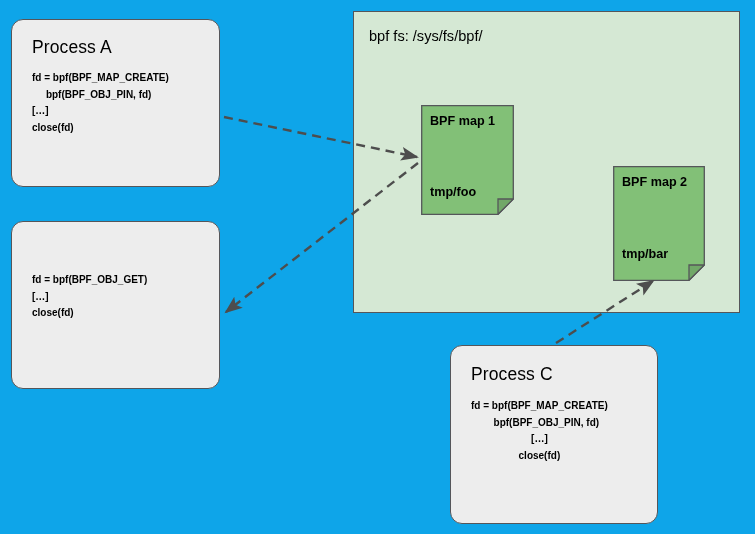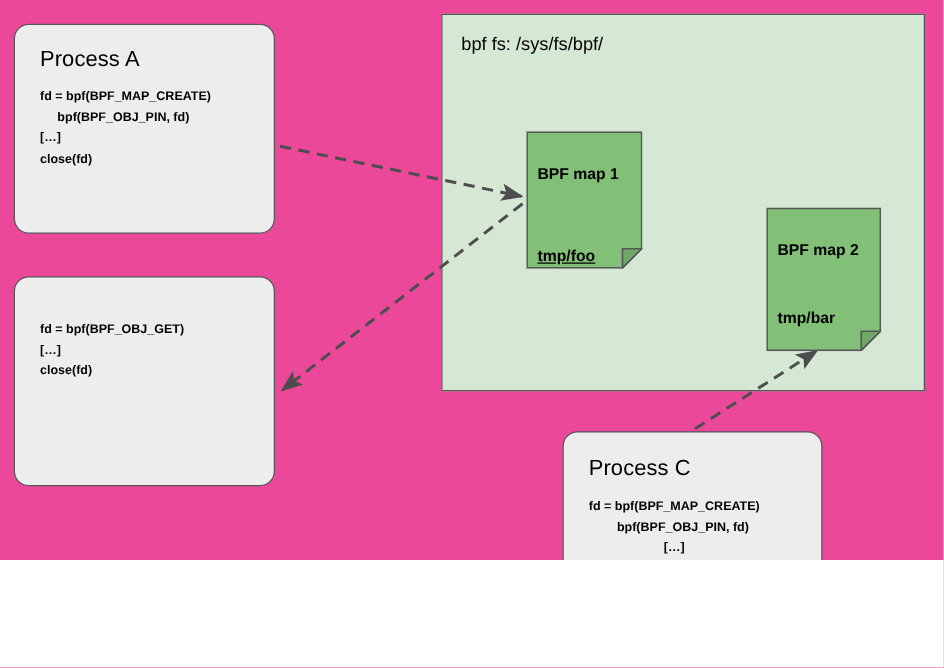--- a/index.html
+++ b/index.html
@@ -7,22 +7,22 @@
     padding: 0;
     background: #ffffff;
   }
   body {
     font-family: "Liberation Sans", sans-serif;
     -webkit-font-smoothing: antialiased;
   }
   #canvas {
     position: relative;
     width: 755px;
-    height: 448px;
-    background: #ec4899;
+    height: 534px;
+    background: #0ea5e9;
     overflow: hidden;
   }
   #edge-layer {
     position: absolute;
     left: 0;
     top: 0;
     width: 755px;
     height: 534px;
     pointer-events: none;
   }
@@ -86,21 +86,20 @@
     display: block;
   }
   .map-title {
     position: absolute;
     left: 9px;
     top: 9px;
     font-size: 12.6px;
     font-weight: bold;
     color: #000000;
     white-space: nowrap;
-    margin-top: 18px;
   }
   .map-path {
     position: absolute;
     left: 9px;
     font-size: 12.6px;
     font-weight: bold;
     color: #000000;
     white-space: nowrap;
   }
 </style>
@@ -111,42 +110,42 @@
 
   <div id="bpffs-container"></div>
   <div id="bpffs-label">bpf fs: /sys/fs/bpf/</div>
 
   <div class="map-doc" style="left:421px; top:105px; width:93px; height:110px;">
     <svg width="93" height="110" viewBox="0 0 93 110">
       <path d="M0.7,0.7 L92.3,0.7 L92.3,94 L77,109.3 L0.7,109.3 Z" fill="#82c077" stroke="#55565a" stroke-width="1.3" stroke-linejoin="miter"></path>
       <path d="M77,109.3 L77,94 L92.3,94 Z" fill="#71a868" stroke="#55565a" stroke-width="1.3" stroke-linejoin="miter"></path>
     </svg>
     <div class="map-title">BPF map 1</div>
-    <div class="map-path" style="top:93px;text-decoration:underline;">tmp/foo</div>
+    <div class="map-path" style="top:80px;">tmp/foo</div>
   </div>
 
   <div class="map-doc" style="left:613px; top:166px; width:92px; height:115px;text-align:center;">
     <svg width="92" height="115" viewBox="0 0 92 115">
       <path d="M0.7,0.7 L91.3,0.7 L91.3,99 L76,114.3 L0.7,114.3 Z" fill="#82c077" stroke="#55565a" stroke-width="1.3" stroke-linejoin="miter"></path>
       <path d="M76,114.3 L76,99 L91.3,99 Z" fill="#71a868" stroke="#55565a" stroke-width="1.3" stroke-linejoin="miter"></path>
     </svg>
     <div class="map-title">BPF map 2</div>
     <div class="map-path" style="top:81px;">tmp/bar</div>
   </div>
 
   <div class="process-box" style="left:11px; top:19px; width:209px; height:168px;">
     <div class="process-title" style="top:17px;">Process A</div>
     <div class="process-code" style="top:50px;">fd = bpf(BPF_MAP_CREATE)
      bpf(BPF_OBJ_PIN, fd)
 […]
 close(fd)</div>
   </div>
 
   <div class="process-box" style="left:11px; top:221px; width:209px; height:168px;">
-    <div class="process-code" style="top:34px;">fd = bpf(BPF_OBJ_GET)
+    <div class="process-code" style="top:50px;">fd = bpf(BPF_OBJ_GET)
 […]
 close(fd)</div>
   </div>
 
   <div class="process-box" style="left:450px; top:345px; width:208px; height:179px;text-align:center;">
     <div class="process-title" style="top:18px;">Process C</div>
     <div class="process-code" style="top:52px;">fd = bpf(BPF_MAP_CREATE)
      bpf(BPF_OBJ_PIN, fd)
 […]
 close(fd)</div>

